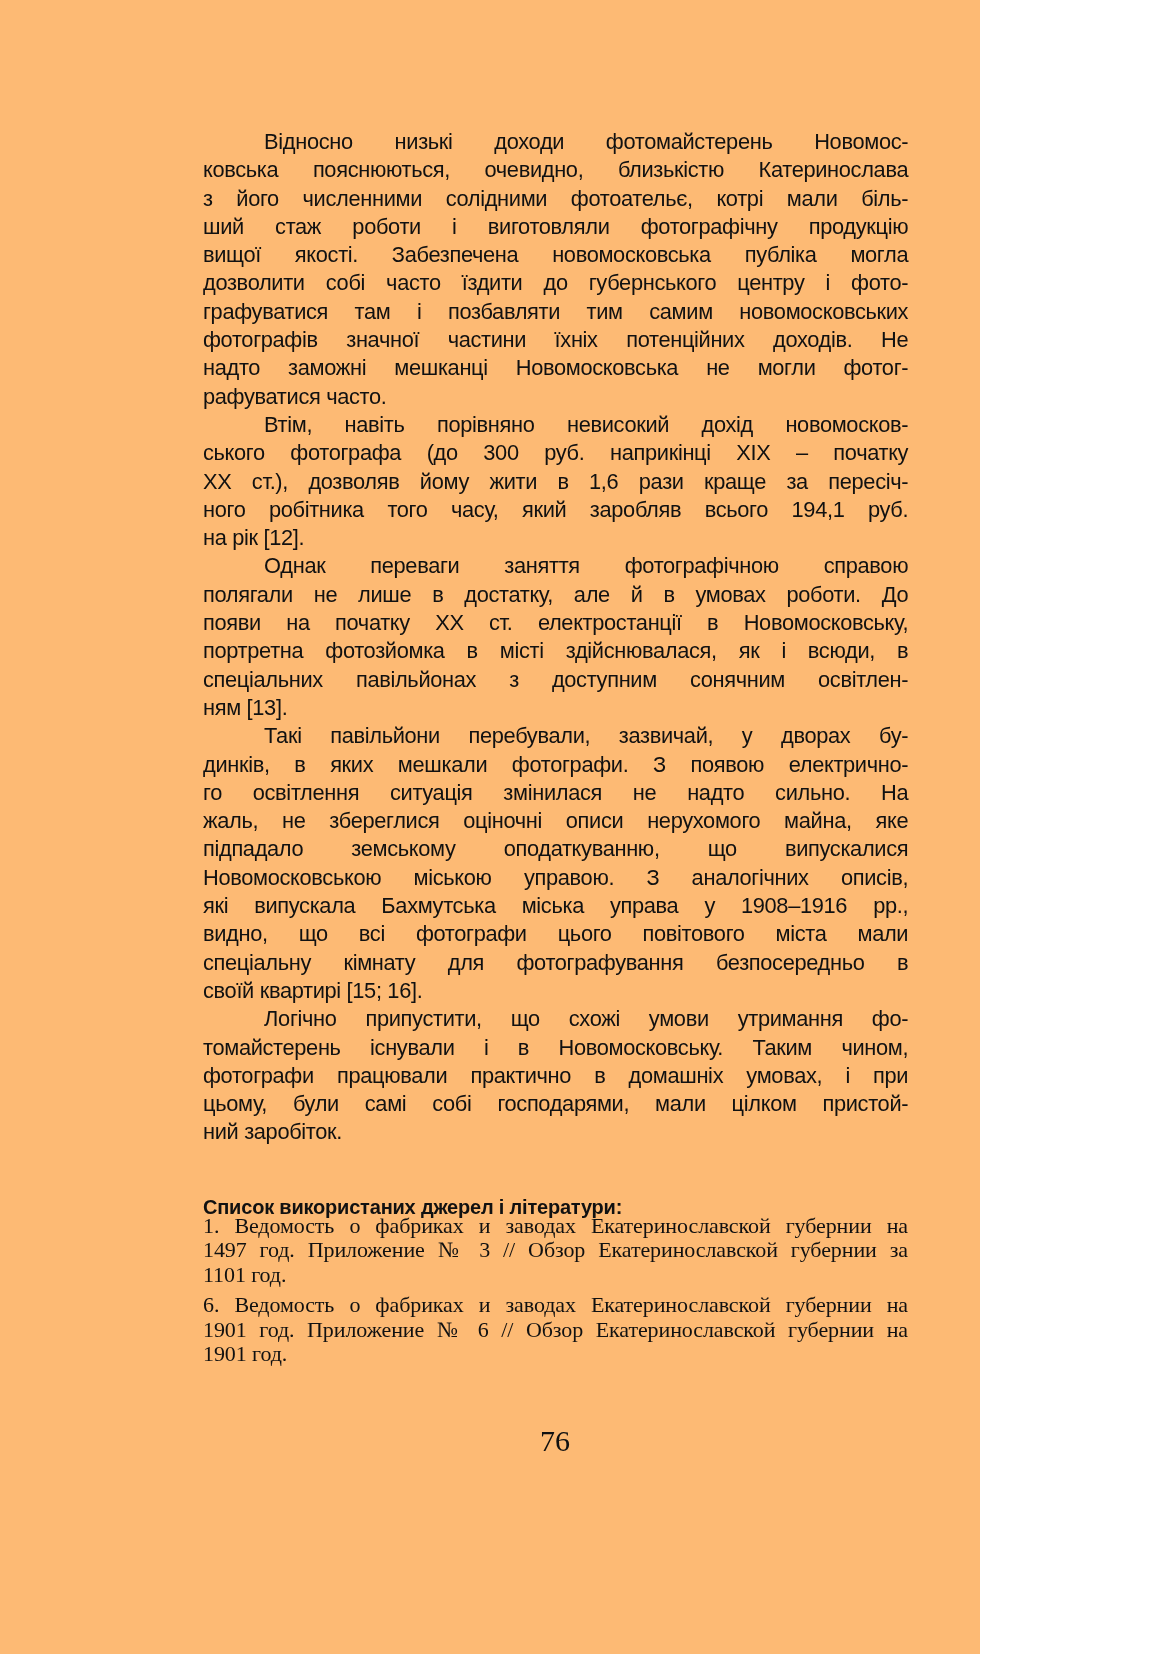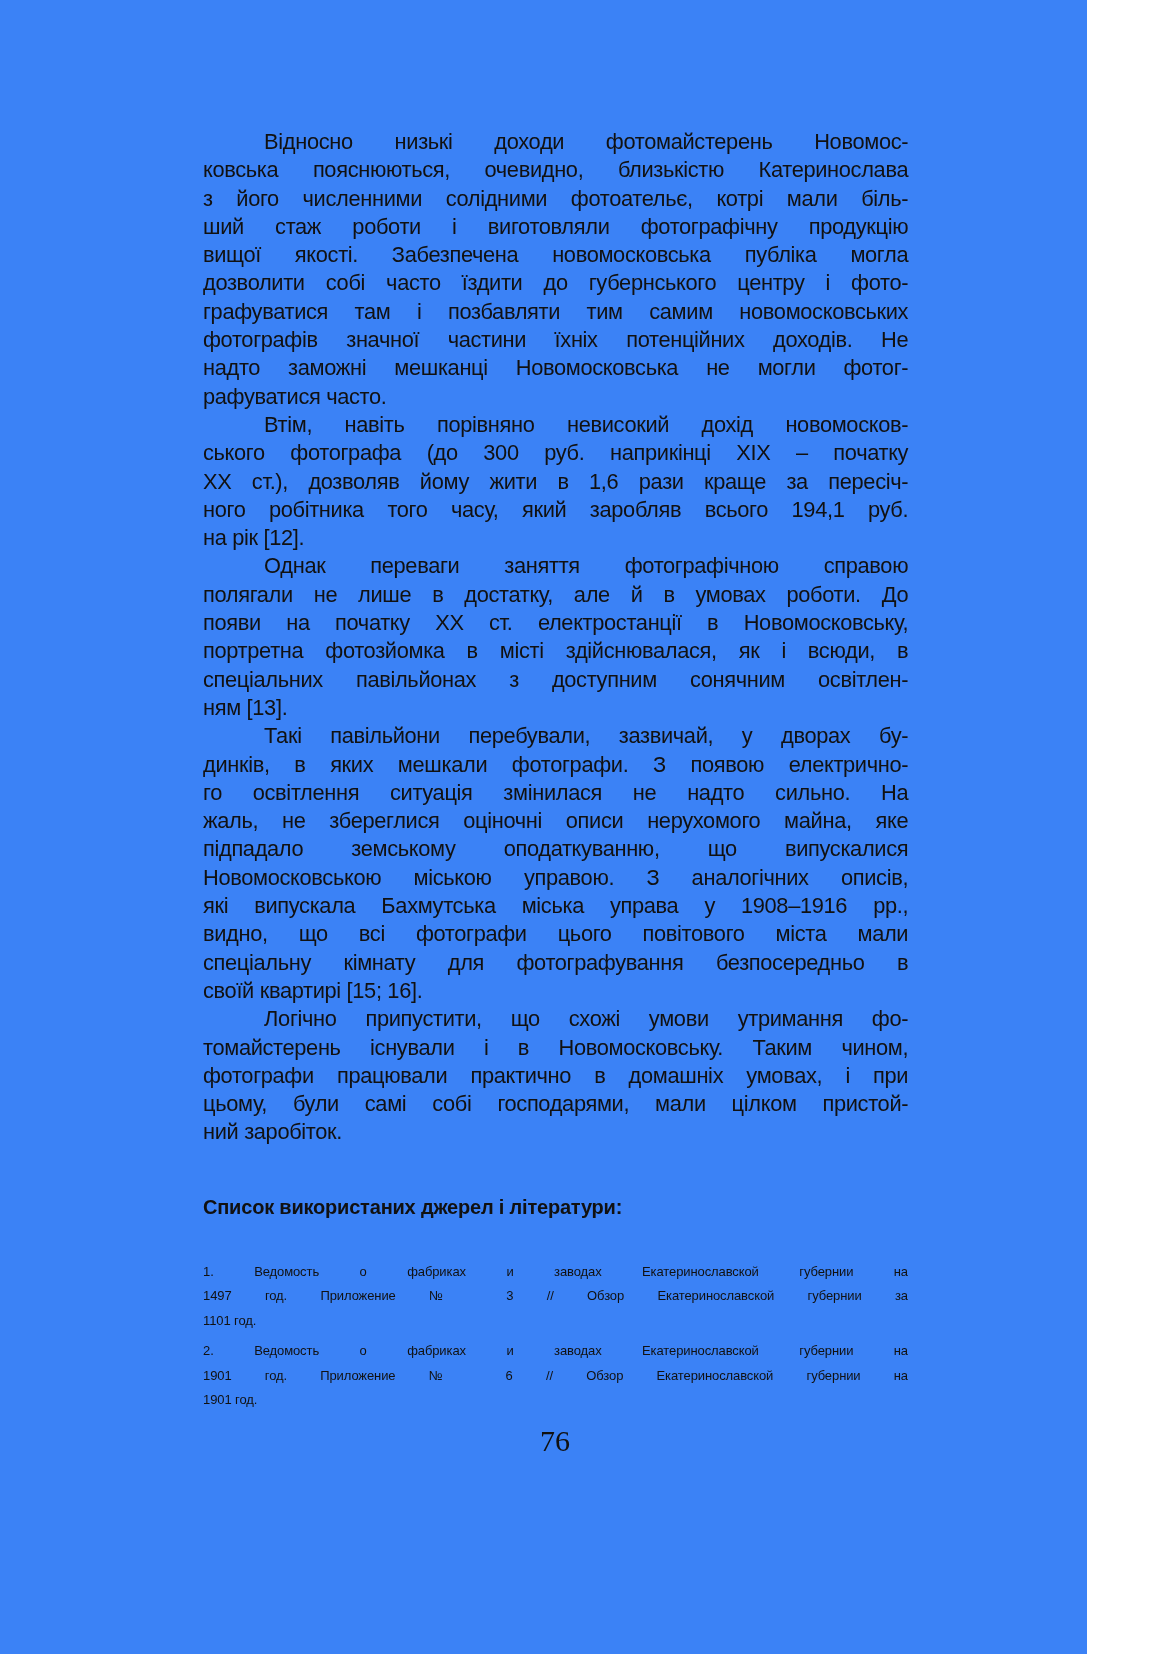--- a/index.html
+++ b/index.html
@@ -10,23 +10,23 @@
     body {
       width: 1170px;
       height: 1654px;
       position: relative;
       overflow: hidden;
       color: #111111;
     }
     .page {
       position: absolute;
       left: 0; top: 0;
-      width: 1087px;
+      width: 980px;
       height: 1654px;
-      background: #3b82f6;
+      background: #fdba74;
     }
     .body-text {
       position: absolute;
       left: 203px;
       top: 128px;
       width: 705px;
       font-family: "Liberation Sans", sans-serif;
       font-size: 22.5px;
       line-height: 28.3px;
       letter-spacing: -0.35px;
@@ -54,24 +54,24 @@
       font-weight: bold;
       font-size: 20px;
       line-height: 28px;
       letter-spacing: -0.2px;
       margin: 0;
     }
 
     .refs {
       position: absolute;
       left: 203px;
-      top: 1260px;
+      top: 1214px;
       width: 705px;
-      font-family: Liberation Sans, sans-serif;
-      font-size: 13px;
+      font-family: Liberation Serif, serif;
+      font-size: 22px;
       line-height: 24.4px;
       letter-spacing: -0.1px;
     }
     .ref { margin: 0 0 6px 0; }
     .ref .line { height: 24.4px; }
 
     .page-number {
       position: absolute;
       left: 0;
       width: 1110px;
@@ -144,20 +144,20 @@
 
   <h2 class="heading">Список використаних джерел і літератури:</h2>
 
   <div class="refs">
     <div class="ref">
       <span class="line">1. Ведомость о фабриках и заводах Екатеринославской губернии на</span>
       <span class="line">1497 год. Приложение № 3 // Обзор Екатеринославской губернии за</span>
       <span class="line last">1101 год.</span>
     </div>
     <div class="ref">
-      <span class="line">2. Ведомость о фабриках и заводах Екатеринославской губернии на</span>
+      <span class="line">6. Ведомость о фабриках и заводах Екатеринославской губернии на</span>
       <span class="line">1901 год. Приложение № 6 // Обзор Екатеринославской губернии на</span>
       <span class="line last">1901 год.</span>
     </div>
   </div>
 
   <div class="page-number">76</div>
 </div>
 
 </body></html>

